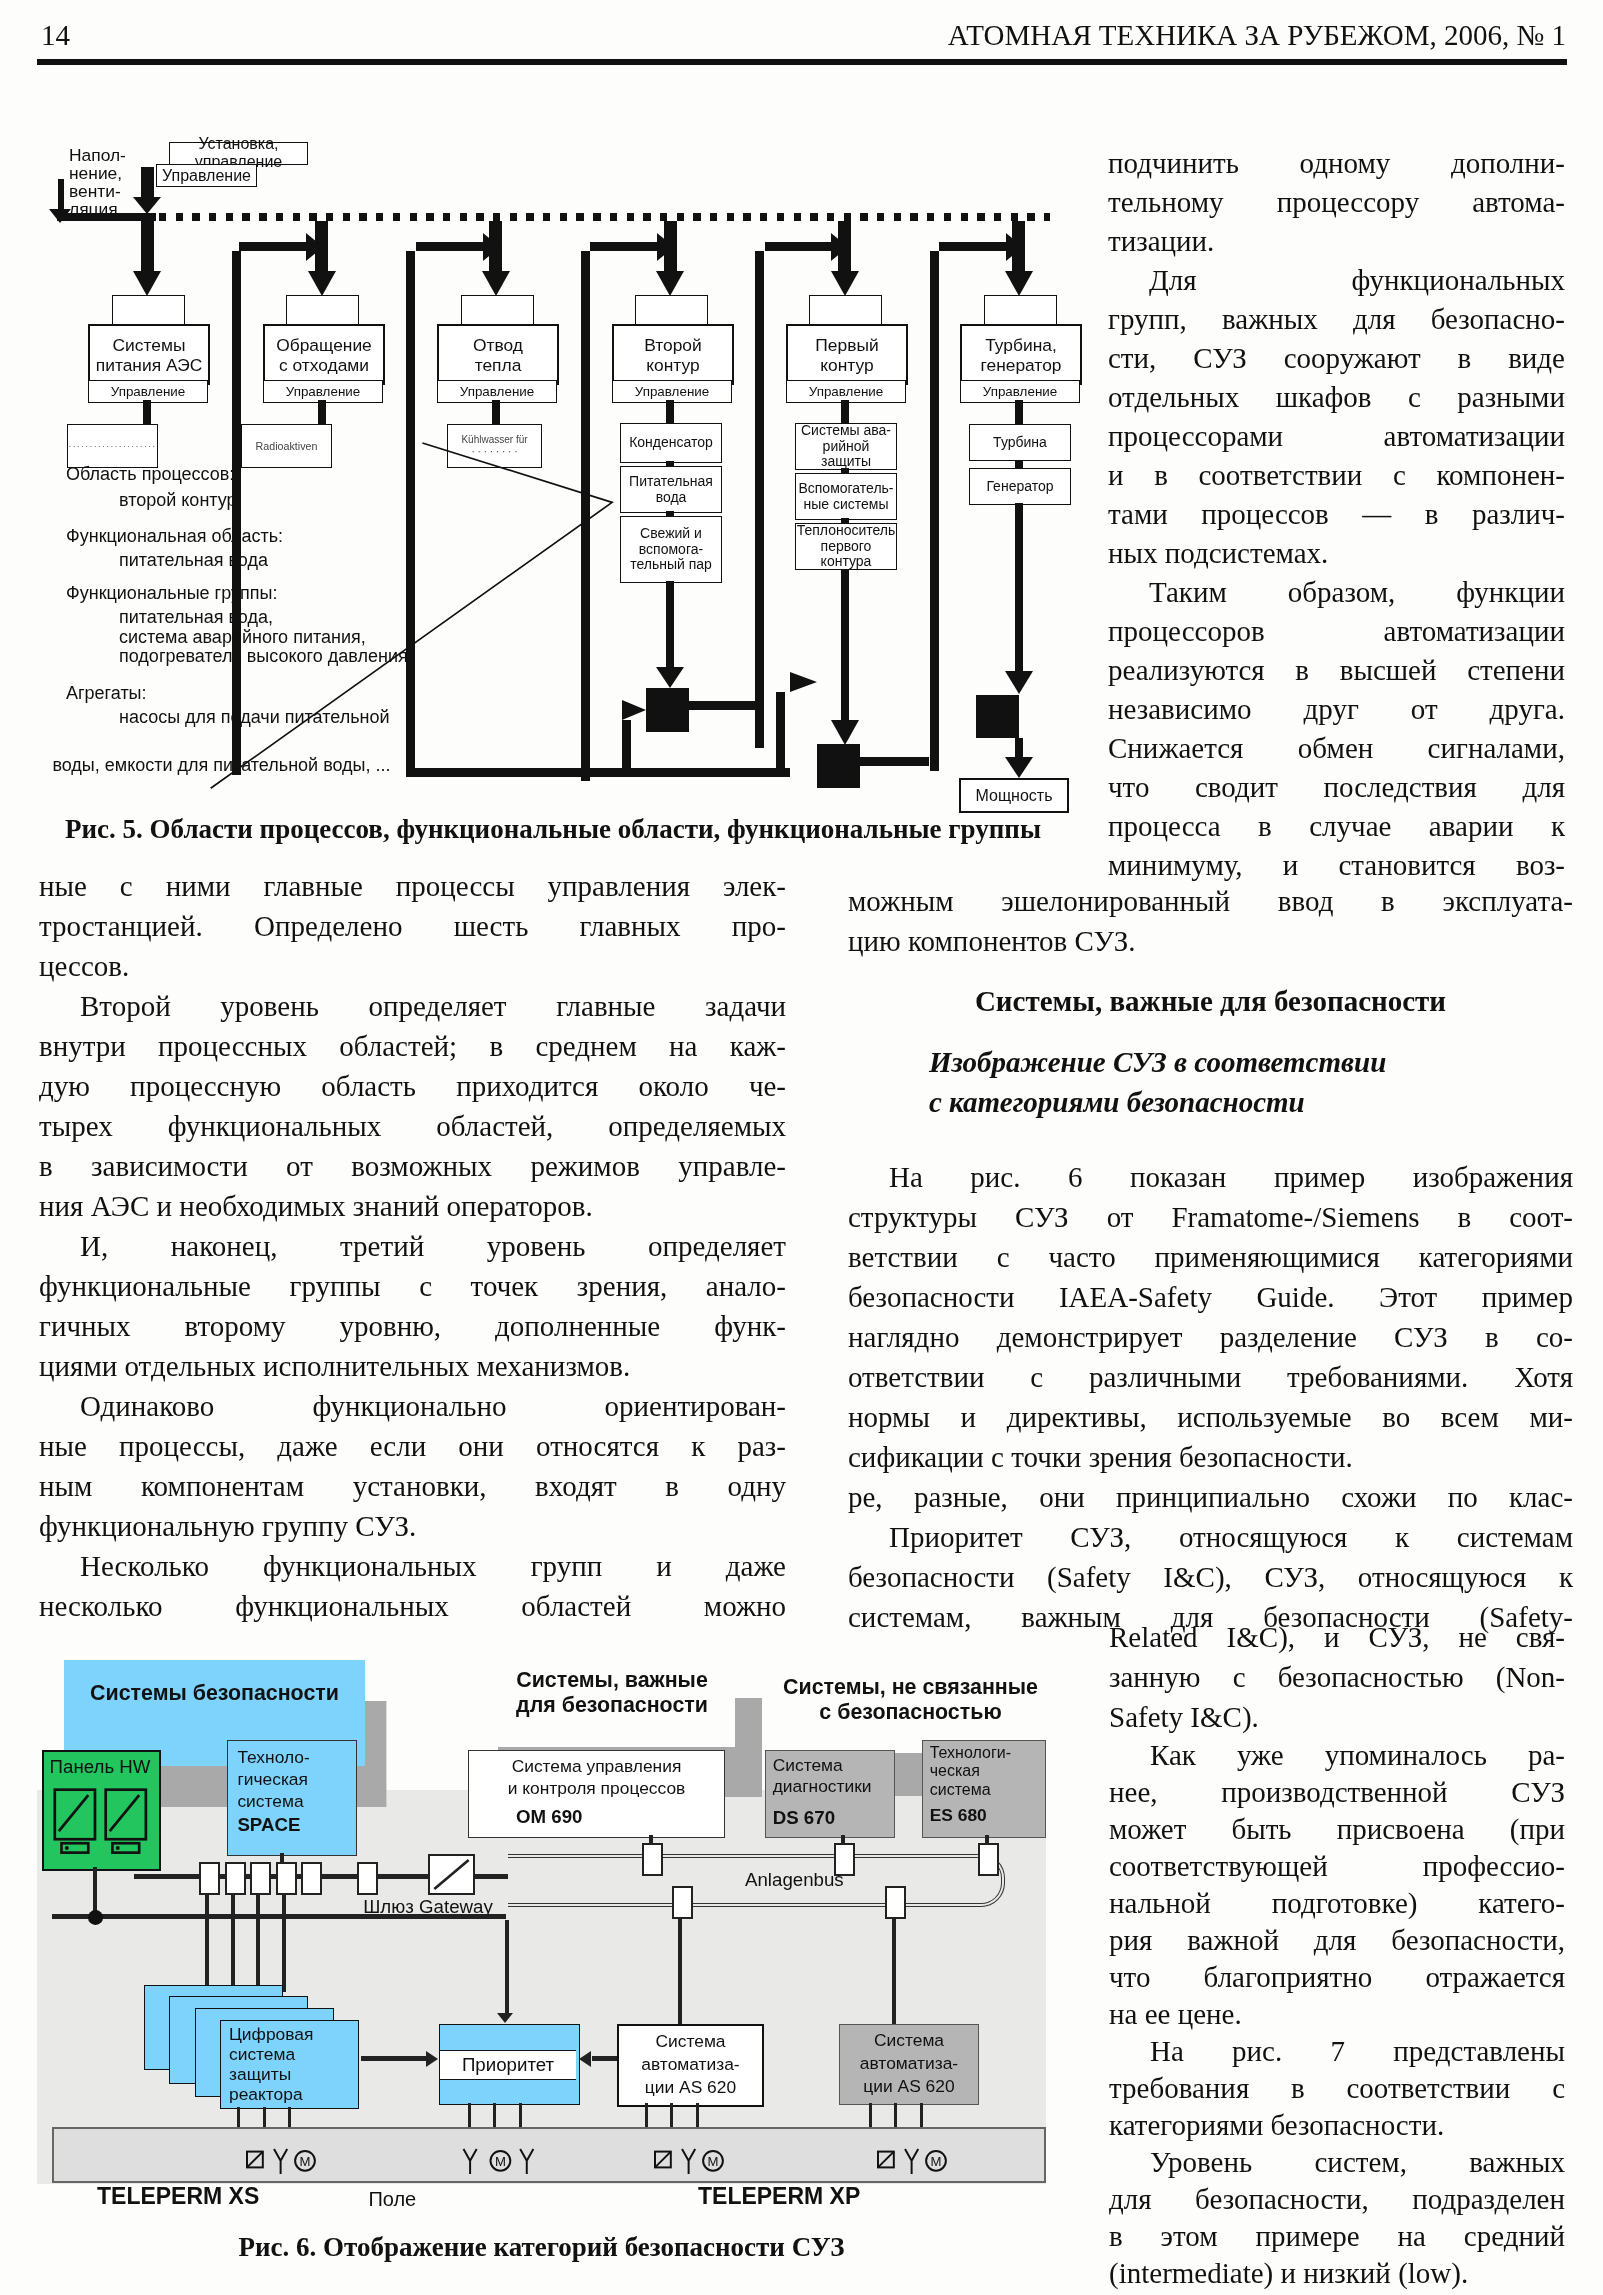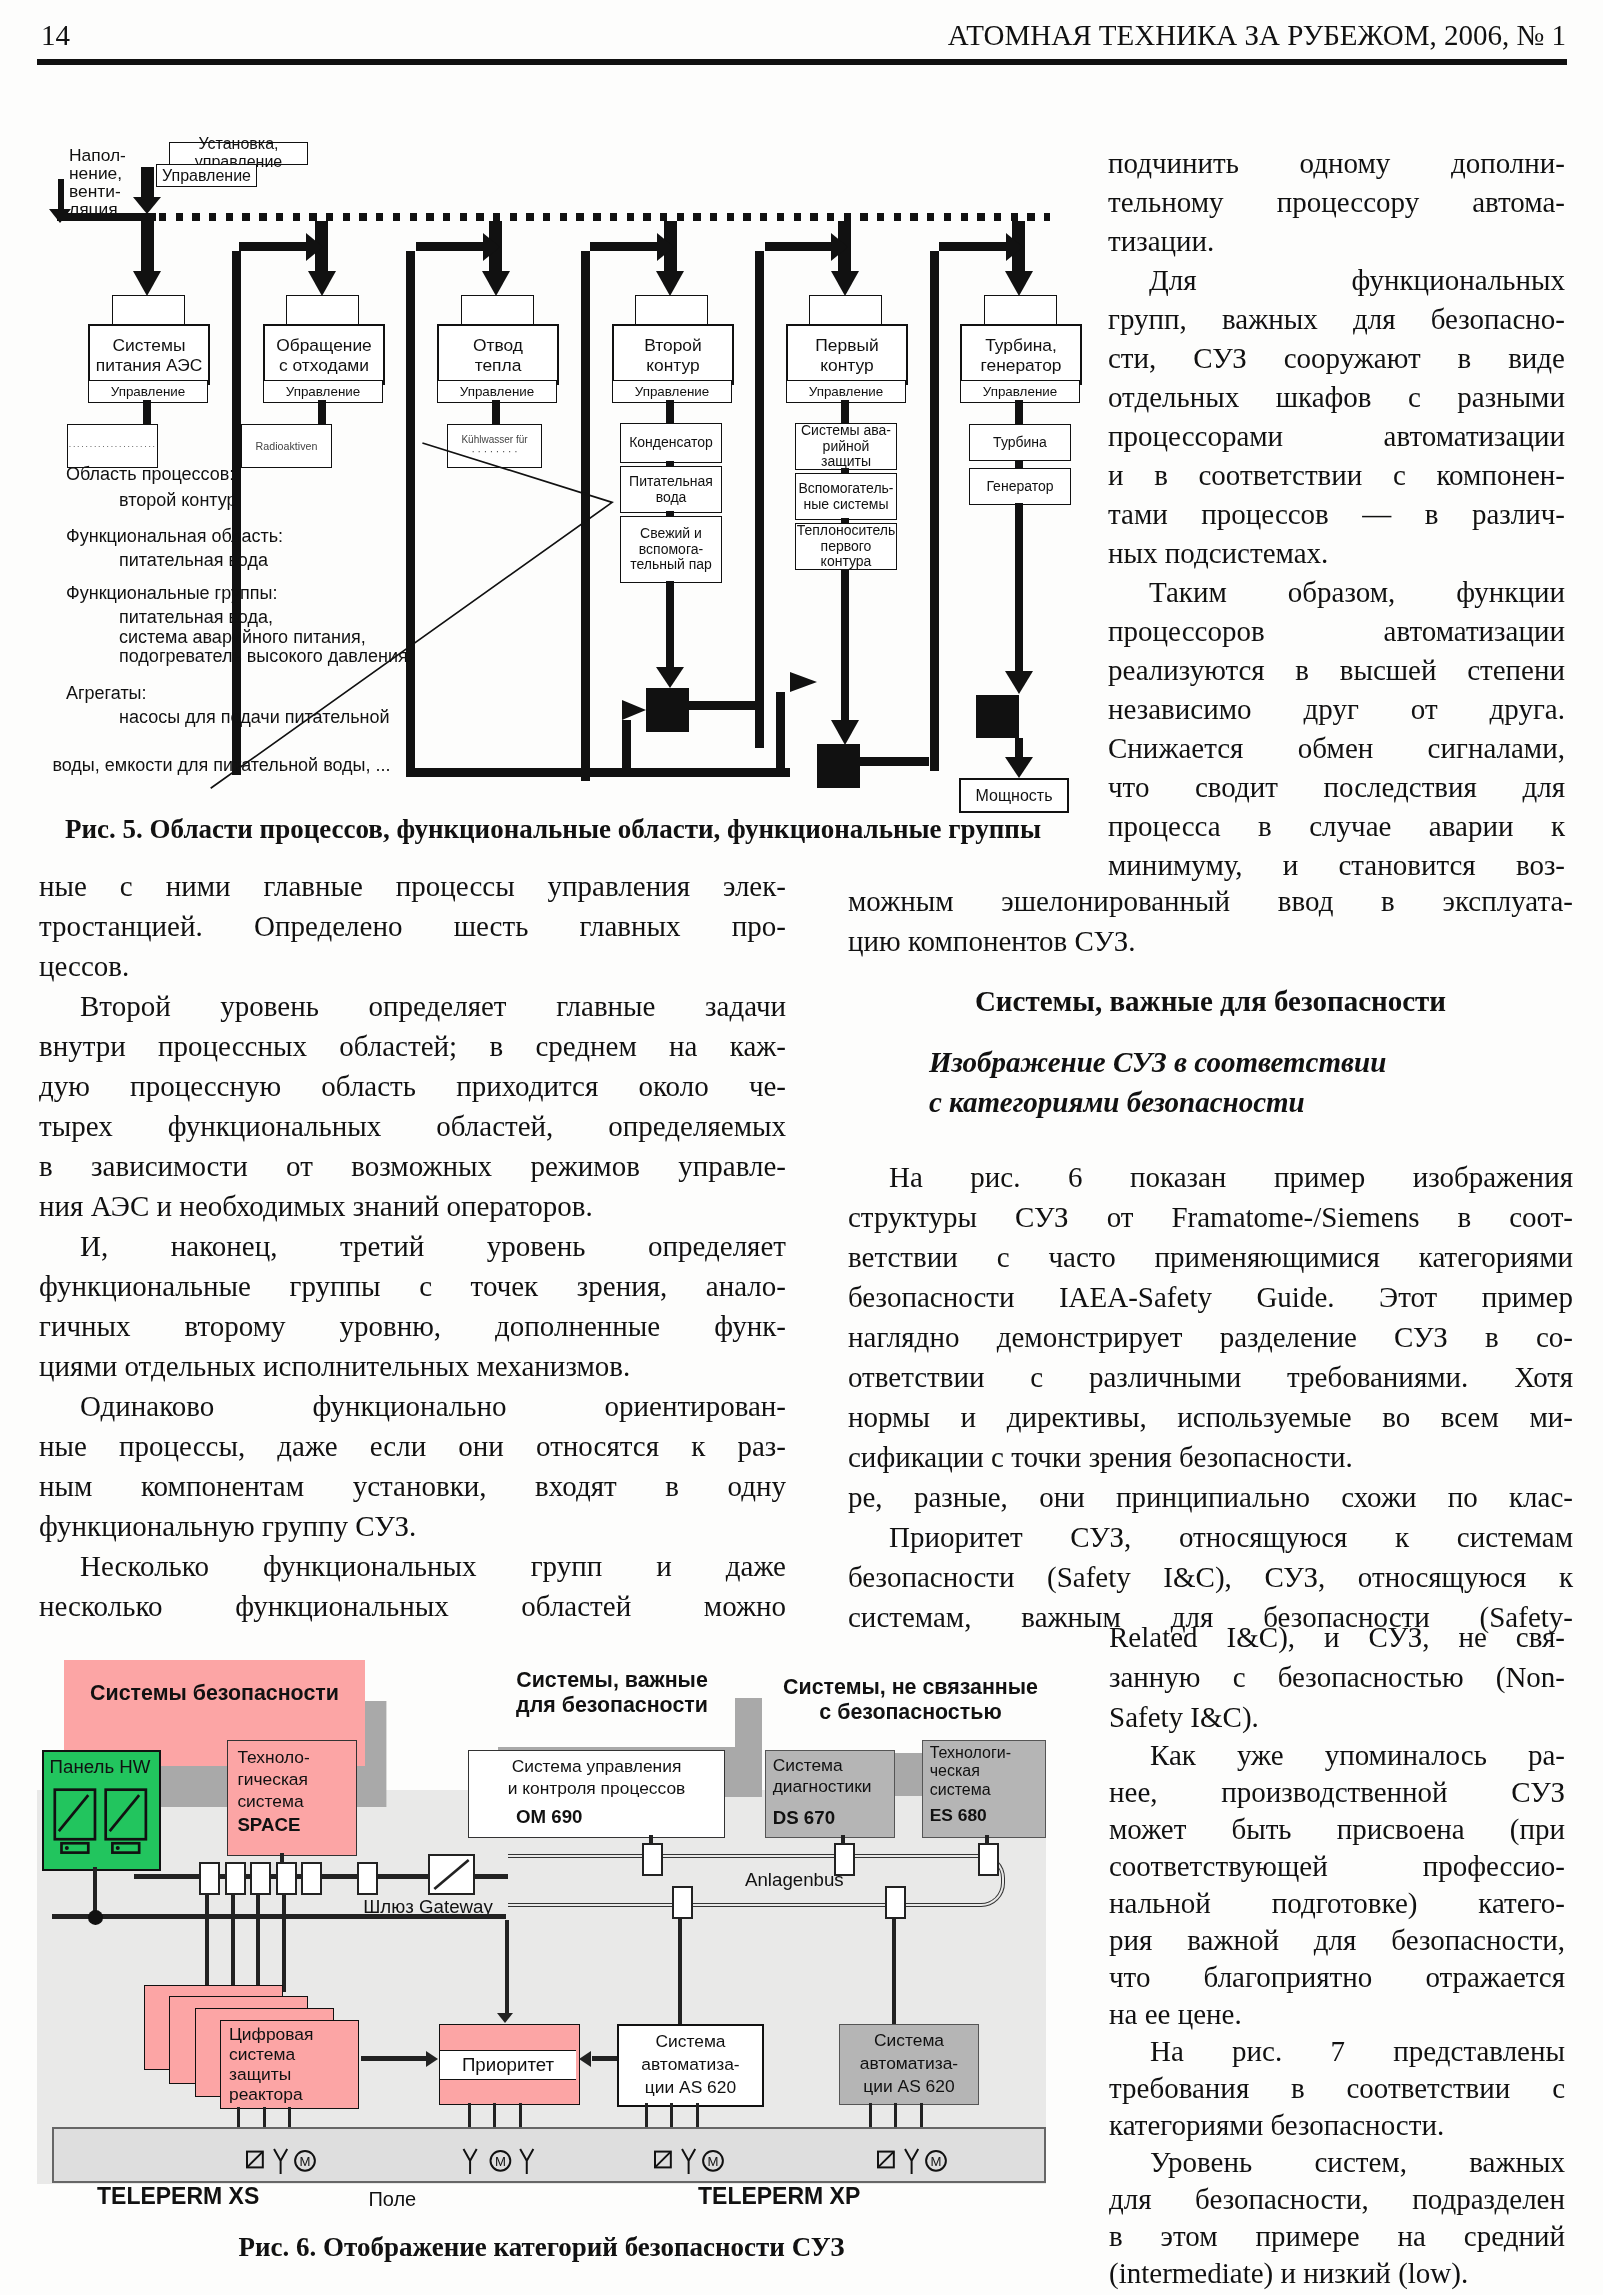--- a/index.html
+++ b/index.html
@@ -23,21 +23,21 @@
   .tline{text-align:justify;text-align-last:justify;}
   .tline.end{text-align-last:left;}
   .tline.ind{text-indent:41px;}
   .lh58{line-height:39px;}
   .lh56{line-height:37px;}
   .cap{position:absolute;font-weight:bold;font-size:27px;text-align:center;white-space:nowrap;}
   .hsec{position:absolute;font-weight:bold;font-size:29px;white-space:nowrap;}
   .hsub{position:absolute;font-weight:bold;font-style:italic;font-size:29px;line-height:40px;white-space:pre-line;}
   .f5lab{position:absolute;font-family:"Liberation Sans",sans-serif;font-size:18px;white-space:nowrap;color:#111;}
   .pre{white-space:pre-line;}
-  .gray1{background:#fca5a5;}
+  .gray1{background:#7dd3fc;}
   .gray2{background:#a9a9a9;}
   .gray3{background:#b5b5b5;}
   .tiny{font-size:8.7px;color:#555;letter-spacing:1.3px;}
   .small2{font-size:14px;line-height:15.4px;}
   .f6txt{position:absolute;font-family:"Liberation Sans",sans-serif;color:#111;}
   .bold{font-weight:bold;}
   header{position:absolute;left:0;top:0;width:100%;}
 </style>
 </head>
 <body>

